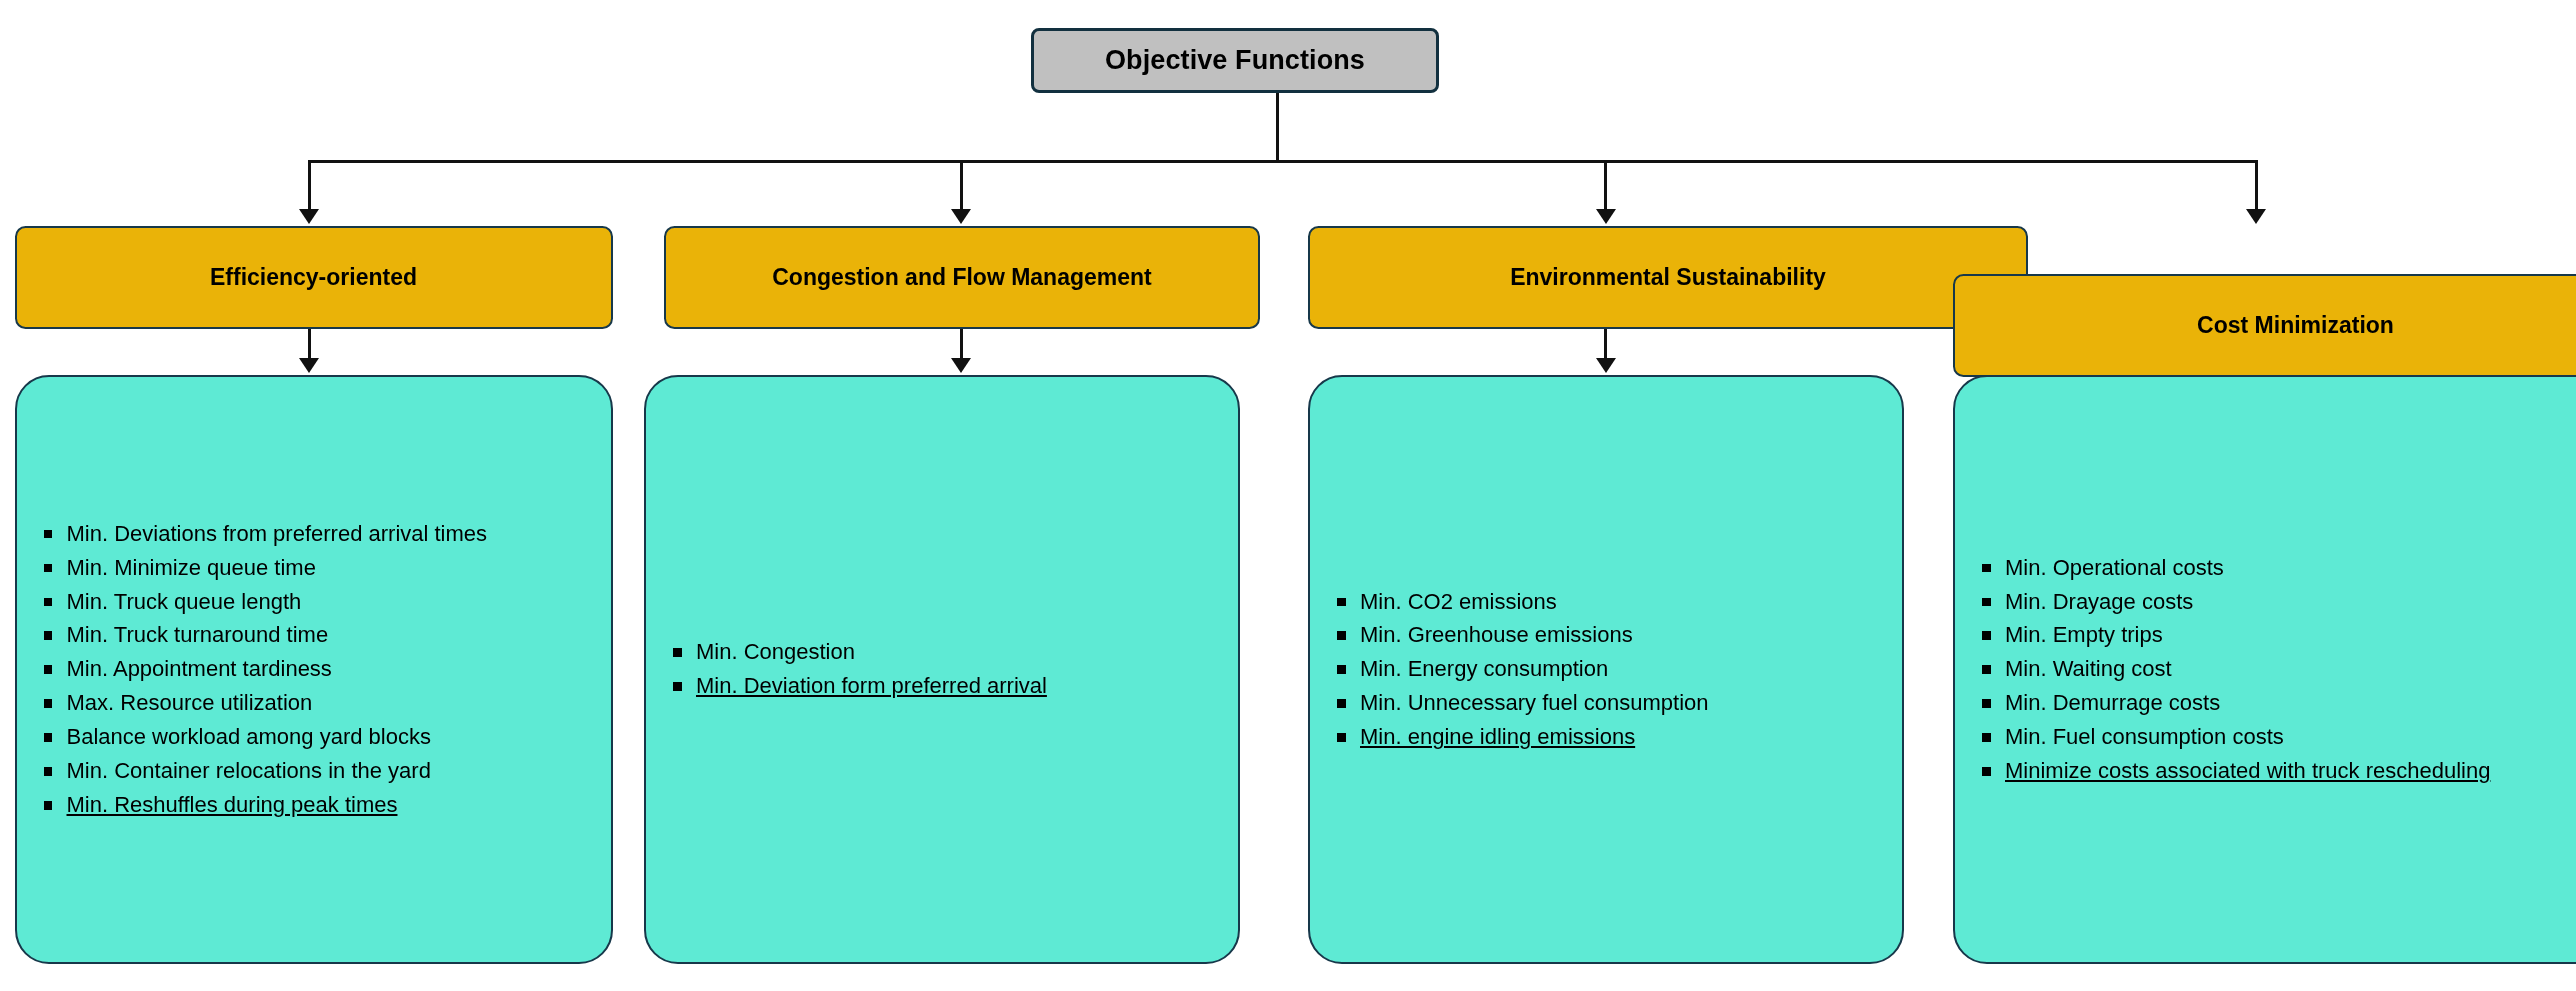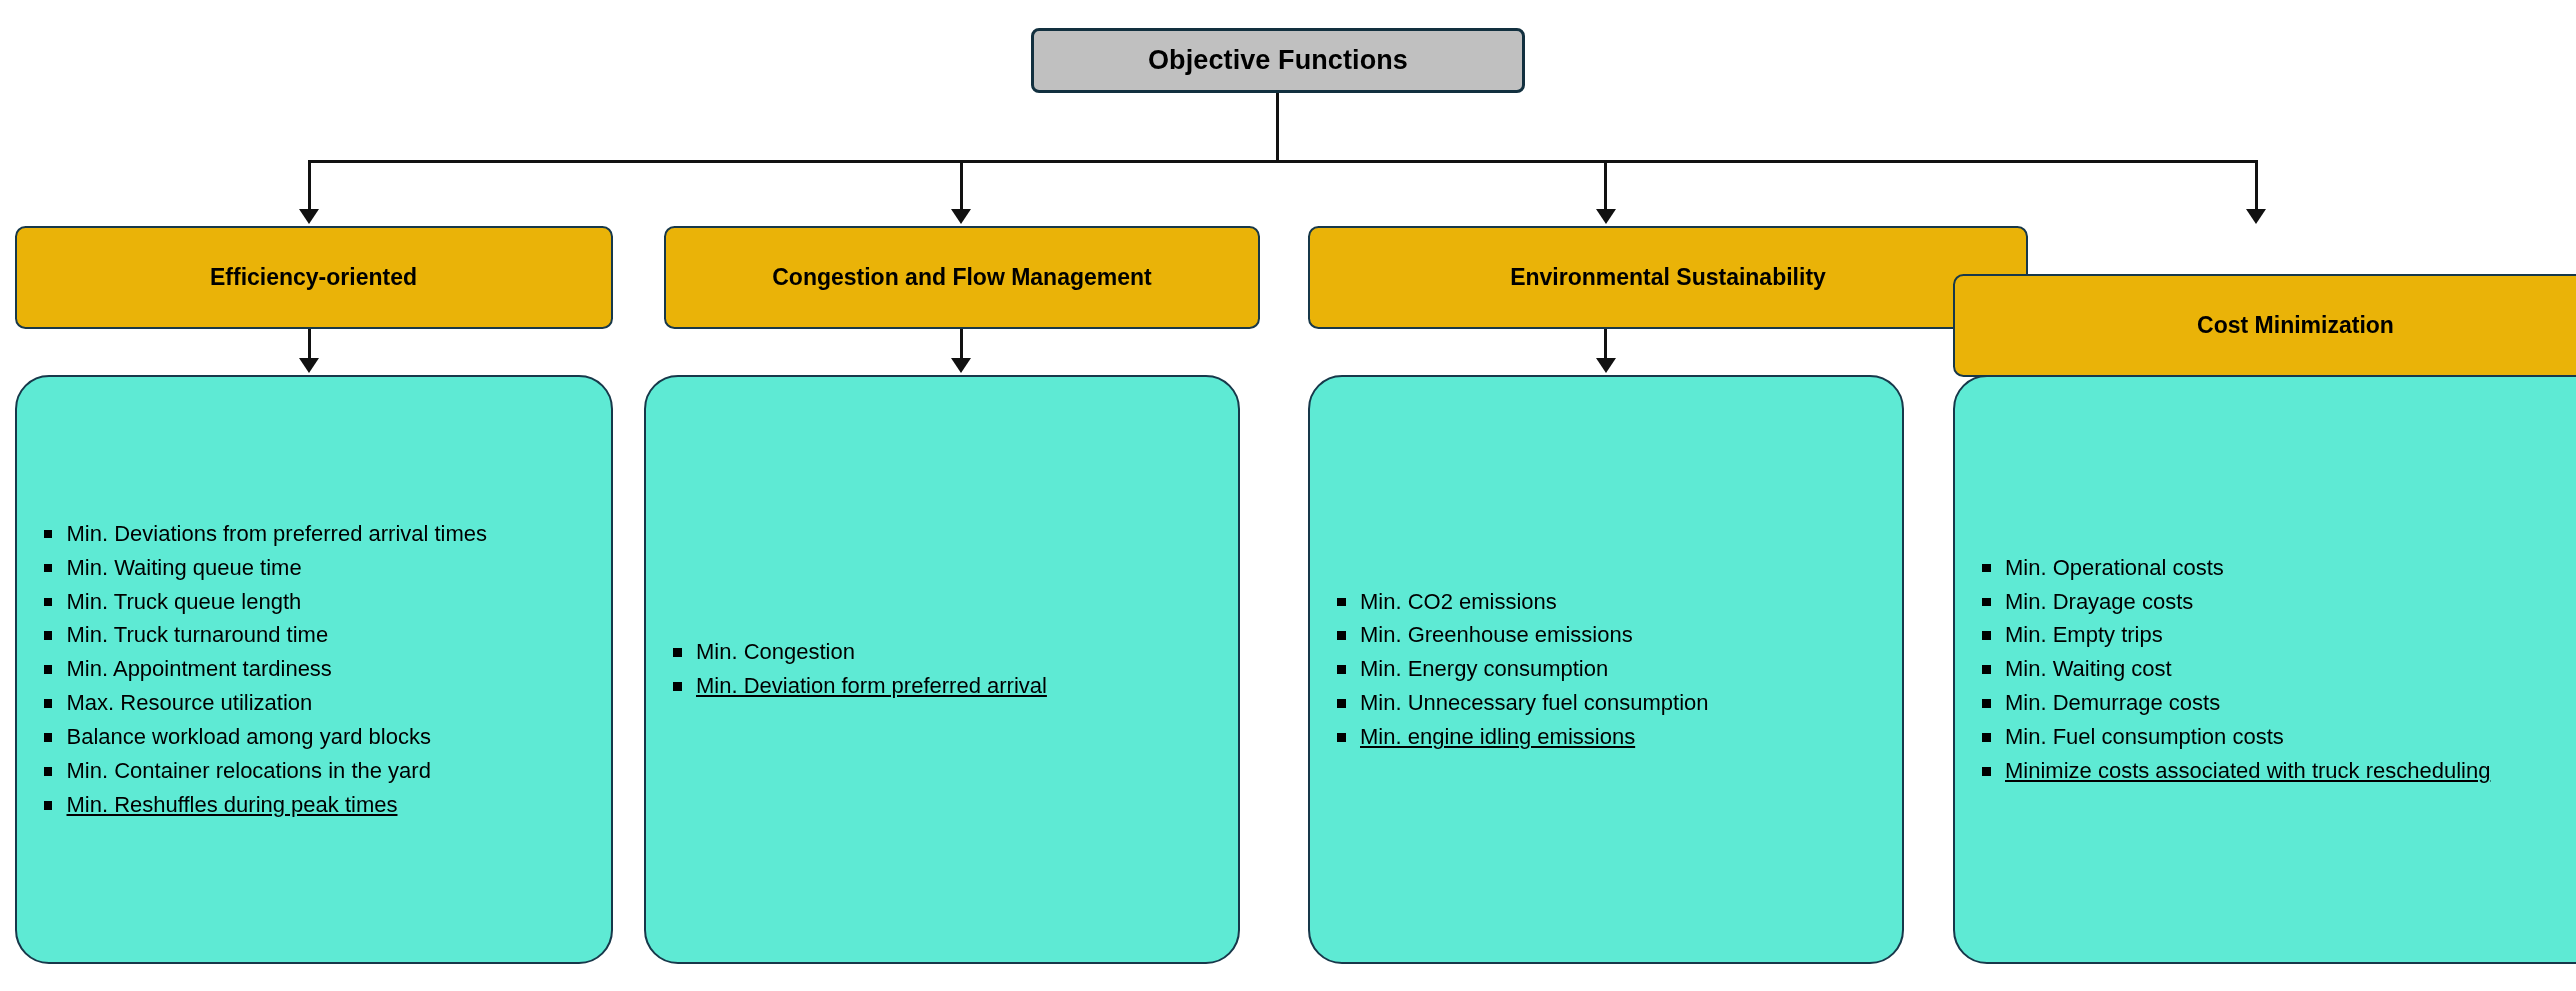--- a/index.html
+++ b/index.html
@@ -4,21 +4,21 @@
 <style>
   html,body{margin:0;padding:0;background:#ffffff;}
   body{width:2576px;height:991px;position:relative;overflow:hidden;
        font-family:"Liberation Sans","DejaVu Sans",sans-serif;}
 
   #diagram{position:absolute;left:0;top:0;width:2576px;height:991px;}
 
   
   .root-box{
     position:absolute;
-    left:1031px; top:28px; width:494px; height:65px;
+    left:1031px; top:28px; width:408px; height:65px;
     background:#c0c0c0;
     border:3.5px solid #12303f;
     border-radius:8.1px;
     box-sizing:border-box;
     display:flex;align-items:center;justify-content:center;
   }
   .root-box .root-label{
     font-size:27px;font-weight:bold;color:#000000;letter-spacing:0.1px;
     white-space:nowrap;
   }
@@ -115,21 +115,21 @@
 
   <div class="conn vline" style="left:2255px;top:329px;height:30px;"></div>
   <div class="arrowhead" style="left:2246px;top:358px;"></div>
 
   <div class="cat-head" style="left:14.5px;width:598px;">
     <span class="cat-label">Efficiency-oriented</span>
   </div>
   <div class="cat-body col0" style="left:14.5px;width:598px;">
     <ul class="bullets">
       <li><span class="bullet-marker"></span><span>Min. Deviations from preferred arrival times</span></li>
-      <li><span class="bullet-marker"></span><span>Min. Waiting queue time</span></li>
+      <li><span class="bullet-marker"></span><span>Min. Minimize queue time</span></li>
       <li><span class="bullet-marker"></span><span>Min. Truck queue length</span></li>
       <li><span class="bullet-marker"></span><span>Min. Truck turnaround time</span></li>
       <li><span class="bullet-marker"></span><span>Min. Appointment tardiness</span></li>
       <li><span class="bullet-marker"></span><span>Max. Resource utilization</span></li>
       <li><span class="bullet-marker"></span><span>Balance workload among yard blocks</span></li>
       <li><span class="bullet-marker"></span><span>Min. Container relocations in the yard</span></li>
       <li><span class="bullet-marker"></span><span>Min. Reshuffles during peak times</span></li>
     </ul>
   </div>
 

